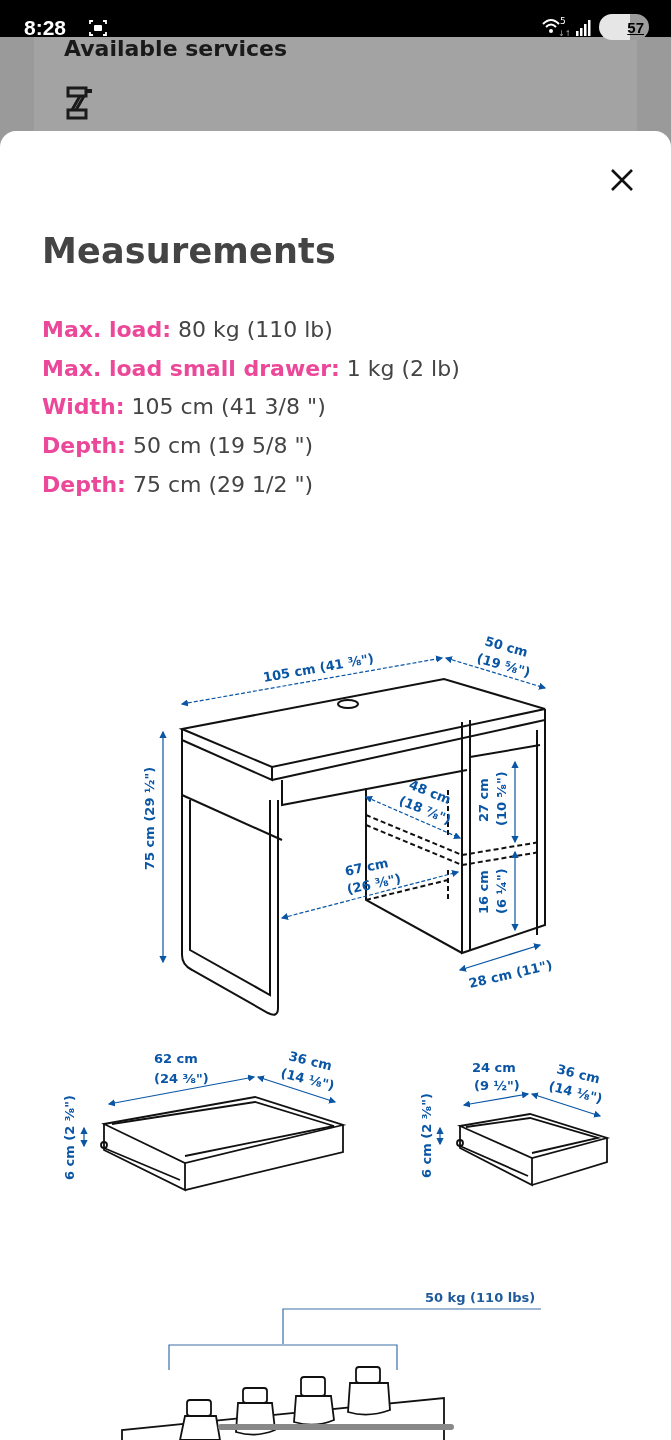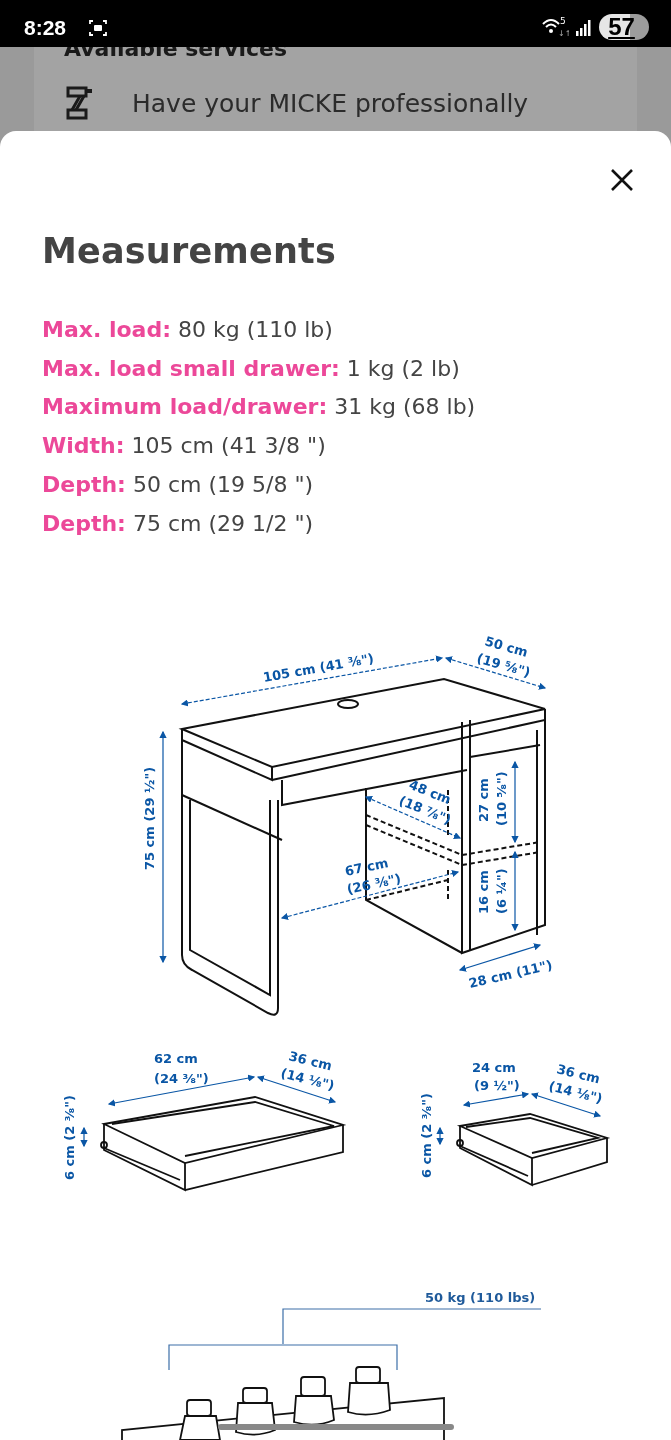--- a/index.html
+++ b/index.html
@@ -1,21 +1,21 @@
 <!DOCTYPE html>
 <html><head>
 <meta charset="utf-8">
 <style>
   * { box-sizing: border-box; margin: 0; padding: 0; }
   html, body { width: 671px; height: 1440px; overflow: hidden; background: #9a9a9a; font-family: "DejaVu Sans", sans-serif; }
-  .statusbar { position: absolute; top: 0; left: 0; width: 671px; height: 47px; background: #000; color: #fff; z-index: 5; }
+  .statusbar { position: absolute; top: 0; left: 0; width: 671px; height: 37px; background: #000; color: #fff; z-index: 5; }
   .sb-time { position: absolute; left: 24px; top: 16px; font-size: 21px; font-weight: bold; font-family: "Liberation Sans", sans-serif; }
   .sb-shot { position: absolute; left: 88px; top: 18px; width: 20px; height: 20px; }
   .sb-right { position: absolute; right: 22px; top: 14px; height: 26px; display: flex; align-items: center; gap: 6px; }
-  .batt { width: 50px; height: 26px; border-radius: 13px; background: linear-gradient(90deg,#e6e6e6 0 62%, #9c9c9c 62% 100%); color: #000; font-weight: bold; font-size: 24px; display:flex; align-items:center; justify-content:center; padding-right:5px; font-family: "Liberation Sans", sans-serif; text-decoration: underline;}
+  .batt { width: 50px; height: 26px; border-radius: 13px; background: linear-gradient(90deg,#e6e6e6 0 62%, #9c9c9c 62% 100%); color: #000; font-weight: bold; font-size: 15px; display:flex; align-items:center; justify-content:flex-end; padding-right:5px; font-family: "Liberation Sans", sans-serif; text-decoration: underline;}
   .bg-card { position: absolute; left: 34px; top: 30px; width: 603px; height: 120px; background: #a3a3a3; }
   .bg-title { position: absolute; left: 64px; top: 36px; font-size: 22px; font-weight: bold; color: #1a1a1a; }
   .bg-service { position: absolute; left: 66px; top: 86px; display: flex; align-items: center; gap: 36px; }
   .bg-service-text { font-size: 25px; color: #2b2b2b; font-family: "DejaVu Sans", sans-serif; }
   .sheet { position: absolute; left: 0; top: 131px; width: 671px; height: 1320px; background: #fff; border-radius: 16px 16px 0 0; overflow: hidden; }
   .close-btn { position: absolute; right: 30px; top: 30px; width: 38px; height: 38px; display:flex; align-items:center; justify-content:center; cursor:pointer; }
   .title { position: absolute; left: 42px; top: 100px; font-size: 35px; font-weight: bold; color: #444; letter-spacing: 0.2px; }
   .specs { position: absolute; left: 42px; top: 180px; }
   .spec { font-size: 22px; color: #444; line-height: 38.7px; white-space: nowrap; }
   .spec b { color: #ec4899; }
@@ -54,35 +54,33 @@
 
 <div class="bg-card"></div>
 <div class="bg-title">Available services</div>
 <div class="bg-service">
   <svg width="30" height="34" viewBox="0 0 30 34">
     <rect x="2" y="2" width="18" height="8" fill="none" stroke="#1a1a1a" stroke-width="3"></rect>
     <rect x="20" y="3" width="6" height="4" fill="#1a1a1a"></rect>
     <path d="M14 10 L6 24 M18 10 L10 24" stroke="#1a1a1a" stroke-width="3"></path>
     <rect x="2" y="24" width="18" height="8" fill="none" stroke="#1a1a1a" stroke-width="3"></rect>
   </svg>
-  <span class="bg-service-text">Have your MICKE professionally</span>
 </div>
 
 <div class="sheet">
   <div class="close-btn" aria-label="Close">
     <svg width="24" height="24" viewBox="0 0 24 24">
       <path d="M2 2 L22 22 M22 2 L2 22" stroke="#111" stroke-width="2.6"></path>
     </svg>
   </div>
   <div class="title">Measurements</div>
 
   <div class="specs">
     <div class="spec"><b>Max. load:</b><span> 80 kg (110 lb)</span></div>
     <div class="spec"><b>Max. load small drawer:</b><span> 1 kg (2 lb)</span></div>
-    <div class="spec"><b>Maximum load/drawer:</b><span> 31 kg (68 lb)</span></div>
     <div class="spec"><b>Width:</b><span> 105 cm (41 3/8 ")</span></div>
     <div class="spec"><b>Depth:</b><span> 50 cm (19 5/8 ")</span></div>
     <div class="spec"><b>Depth:</b><span> 75 cm (29 1/2 ")</span></div>
   </div>
 
   <svg class="diagram" width="671" height="1320" viewBox="0 131 671 1320">
     <defs>
       <marker id="arr" markerWidth="6" markerHeight="6" refX="5" refY="3" orient="auto-start-reverse">
         <path d="M0 0 L6 3 L0 6 z" fill="#0a56a5"></path>
       </marker>

